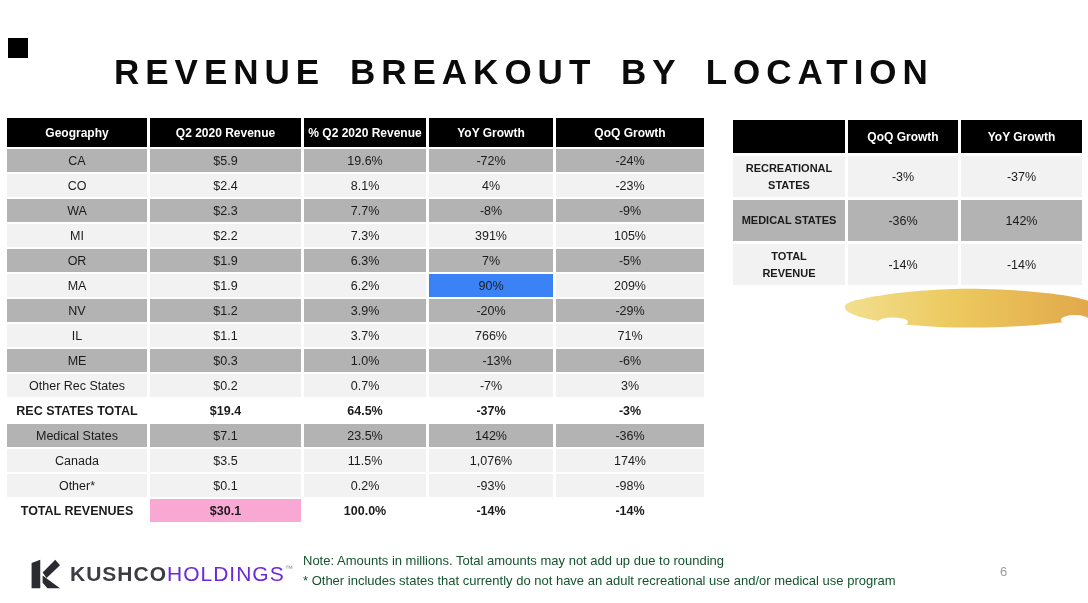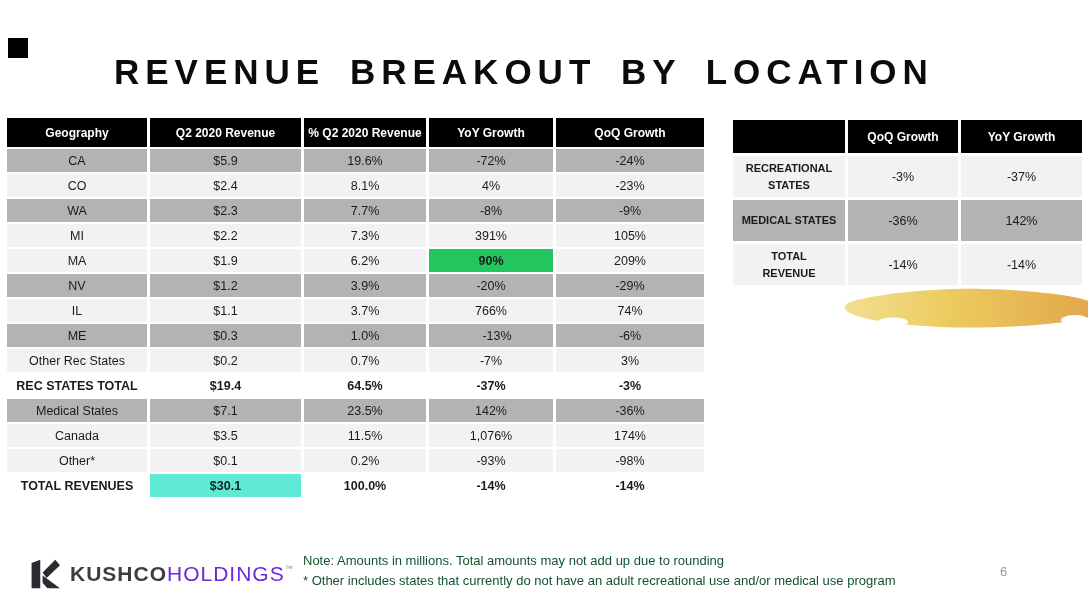--- a/index.html
+++ b/index.html
@@ -111,39 +111,46 @@
         <td style="background: rgb(179, 179, 179);">-9%</td>
       </tr>
       <tr>
         <td style="background: rgb(242, 242, 242);">MI</td>
         <td style="background: rgb(242, 242, 242);">$2.2</td>
         <td style="background: rgb(242, 242, 242);">7.3%</td>
         <td style="background: rgb(242, 242, 242);">391%</td>
         <td style="background: rgb(242, 242, 242);">105%</td>
       </tr>
       <tr>
+        <td style="background: rgb(179, 179, 179);">OR</td>
+        <td style="background: rgb(179, 179, 179);">$1.9</td>
+        <td style="background: rgb(179, 179, 179);">6.3%</td>
+        <td style="background: rgb(179, 179, 179);">7%</td>
+        <td style="background: rgb(179, 179, 179);">-5%</td>
+      </tr>
+      <tr>
         <td style="background: rgb(242, 242, 242);">MA</td>
         <td style="background: rgb(242, 242, 242);">$1.9</td>
         <td style="background: rgb(242, 242, 242);">6.2%</td>
-        <td style="background: #22c55e; font-weight: bold;">90%</td>
+        <td style="background: #3b82f6;">90%</td>
         <td style="background: rgb(242, 242, 242);">209%</td>
       </tr>
       <tr>
         <td style="background: rgb(179, 179, 179);">NV</td>
         <td style="background: rgb(179, 179, 179);">$1.2</td>
         <td style="background: rgb(179, 179, 179);">3.9%</td>
         <td style="background: rgb(179, 179, 179);">-20%</td>
         <td style="background: rgb(179, 179, 179);">-29%</td>
       </tr>
       <tr>
         <td style="background: rgb(242, 242, 242);">IL</td>
         <td style="background: rgb(242, 242, 242);">$1.1</td>
         <td style="background: rgb(242, 242, 242);">3.7%</td>
         <td style="background: rgb(242, 242, 242);">766%</td>
-        <td style="background: rgb(242, 242, 242);">74%</td>
+        <td style="background: rgb(242, 242, 242);">71%</td>
       </tr>
       <tr>
         <td style="background: rgb(179, 179, 179);">ME</td>
         <td style="background: rgb(179, 179, 179);">$0.3</td>
         <td style="background: rgb(179, 179, 179);">1.0%</td>
         <td style="background: rgb(179, 179, 179); padding-left: 12px;">-13%</td>
         <td style="background: rgb(179, 179, 179);">-6%</td>
       </tr>
       <tr>
         <td style="background: rgb(242, 242, 242);">Other Rec States</td>
@@ -175,21 +182,21 @@
       </tr>
       <tr>
         <td style="background: rgb(242, 242, 242);">Other*</td>
         <td style="background: rgb(242, 242, 242);">$0.1</td>
         <td style="background: rgb(242, 242, 242);">0.2%</td>
         <td style="background: rgb(242, 242, 242);">-93%</td>
         <td style="background: rgb(242, 242, 242);">-98%</td>
       </tr>
       <tr class="bold-row">
         <td style="background: rgb(255, 255, 255);">TOTAL REVENUES</td>
-        <td style="background: #5eead4; margin-top: 9px;">$30.1</td>
+        <td style="background: #f9a8d4; margin-top: 9px;">$30.1</td>
         <td style="background: rgb(255, 255, 255);">100.0%</td>
         <td style="background: rgb(255, 255, 255);">-14%</td>
         <td style="background: rgb(255, 255, 255);">-14%</td>
       </tr>
     </tbody>
 </table>
 
 <table class="summary-table">
   <colgroup>
     <col style="width:112px">

